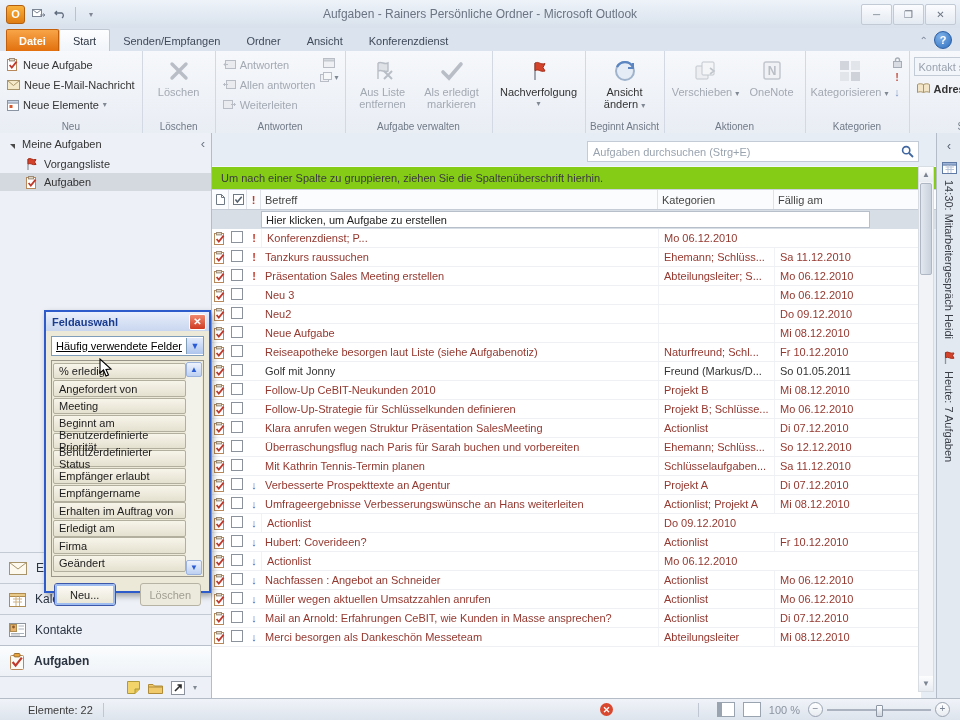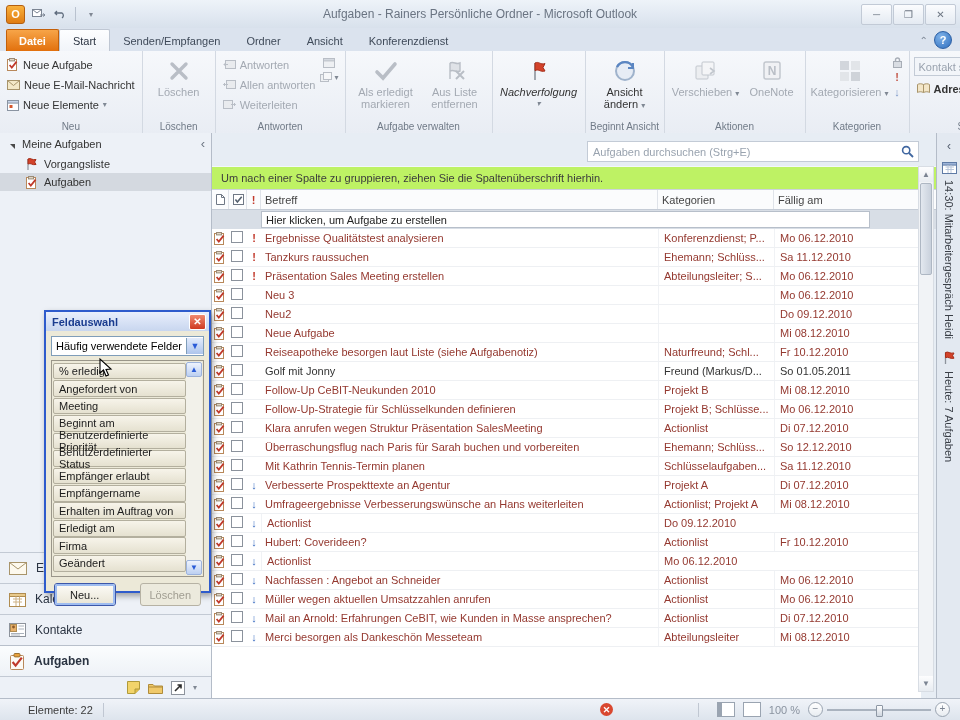--- a/index.html
+++ b/index.html
@@ -58,21 +58,21 @@
   .module.selected{background:linear-gradient(#fbfdfe,#eef2f7);border-top:1px solid #b8c0cb;font-weight:bold;}
   .mod-iconrow{position:absolute;left:0;bottom:0;width:100%;height:22px;border-top:1px solid #c3cad4;
     display:flex;align-items:center;justify-content:flex-end;gap:8px;padding-right:14px;box-sizing:border-box;}
 
   
   .content{position:absolute;left:212px;top:133px;width:724px;height:565px;background:#e7edf4;}
   .searchrow{position:relative;height:33px;}
   .searchbox{position:absolute;right:17px;top:8px;width:330px;height:19px;background:#fff;border:1px solid #c3cbd6;
     display:flex;align-items:center;}
   .searchbox .ph{flex:1;color:#99a3af;padding-left:5px;}
-  .groupby{height:22px;background:#bef264;border-top:1px solid #f4f7fa;display:flex;align-items:center;padding-left:9px;color:#3c3c3c;}
+  .groupby{height:22px;background:#84cc16;border-top:1px solid #f4f7fa;display:flex;align-items:center;padding-left:9px;color:#3c3c3c;}
   .thead{height:19px;background:#fbfcfd;border-top:1px solid #cdd3dc;border-bottom:1px solid #c5ccd6;
     display:grid;grid-template-columns:17px 18px 14px 397px 116px 132px;align-items:center;color:#444;}
   .thead .hcell{height:100%;display:flex;align-items:center;border-right:1px solid #dfe3e9;padding-left:4px;box-sizing:border-box;}
   .newrow{height:19px;background:#d8dee6;display:grid;grid-template-columns:49px 609px;align-items:center;}
   .newbox{height:15px;background:#fff;border:1px solid #b7bfca;display:flex;align-items:center;padding-left:4px;color:#222;}
   .rows{background:#fff;width:709px;}
   .trow{display:grid;grid-template-columns:17px 18px 14px 397px 116px 132px;height:18px;align-items:center;border-bottom:1px solid #eef0f3;}
   .trow .c{overflow:hidden;white-space:nowrap;}
   .trow .cs{padding-left:4px;}
   .trow .cg,.trow .cd{border-left:1px solid #f0f2f5;padding-left:5px;height:100%;display:flex;align-items:center;box-sizing:border-box;}
@@ -111,21 +111,21 @@
   .zthumb{position:absolute;left:49px;top:-4px;width:5px;height:10px;background:linear-gradient(#fdfdfe,#cfd6df);border:1px solid #8d97a4;border-radius:1px;}
 
   
   .fieldchooser{position:absolute;left:44px;top:310px;width:167px;height:283px;background:#ece9d8;
     border:2px solid #2e5bcc;box-shadow:2px 3px 6px rgba(0,0,0,.35);box-sizing:border-box;z-index:40;}
   .fc-title{height:19px;background:linear-gradient(#e9effc,#c8d6ef);display:flex;align-items:center;padding:0 3px 0 6px;}
   .fc-title-text{font-weight:bold;color:#1a3c8f;}
   .fc-close{margin-left:auto;width:15px;height:14px;background:linear-gradient(#ef8a70,#cf3a22);border:1px solid #fff;
     border-radius:2px;color:#fff;font-weight:bold;font-size:10px;display:flex;align-items:center;justify-content:center;}
   .fc-combo{margin:5px 5px 4px 5px;height:18px;background:#fff;border:1px solid #7f9db9;display:flex;align-items:center;}
-  .fc-combo .val{flex:1;padding-left:4px;color:#000;}
+  .fc-combo .val{flex:1;padding-left:4px;color:#000;text-decoration:underline;}
   .fc-combo .btn{width:16px;height:16px;background:linear-gradient(#e2ebfc,#aec5ec);border-left:1px solid #7f9db9;
     color:#2a5bd7;font-size:9px;display:flex;align-items:center;justify-content:center;}
   .fc-list{margin:0 5px;height:217px;background:#ece9d8;border:1px solid #9a968a;position:relative;box-sizing:border-box;}
   .fc-items{position:absolute;left:1px;top:1px;right:17px;bottom:1px;display:flex;flex-direction:column;}
   .fc-item{height:16.9px;margin:0.6px 0 0 0;background:linear-gradient(#f7f4ea,#e5e1d0);border:1px solid #b3af9e;
     border-radius:2px;display:flex;align-items:center;padding-left:5px;color:#1c1c1c;box-sizing:border-box;}
   .fc-scroll{position:absolute;top:1px;right:1px;bottom:1px;width:16px;background:#f2f1ea;}
   .fc-sarrow{height:15px;background:linear-gradient(#eef3fd,#bdd0f1);border:1px solid #9cb3dd;border-radius:2px;
     color:#2a5bd7;font-size:8px;display:flex;align-items:center;justify-content:center;box-sizing:border-box;}
   .fc-sarrow.b{position:absolute;bottom:0;left:0;right:0;}
@@ -261,42 +261,42 @@
               <rect x="0.5" y="2.5" width="8" height="7" fill="#eef0f3" stroke="#b9bec6"></rect>
               <rect x="3.5" y="0.5" width="8" height="7" fill="#f6f7f9" stroke="#b9bec6"></rect>
             </svg>
           <span class="caret">▾</span>
         </div>
       </div>
       <div class="rgroup-label">Antworten</div>
     </div>
 
     <div class="rgroup">
-      <div class="bigbtn dis" style="width:72px;">
-        <span class="bicon">
-          <svg width="24" height="20" viewBox="0 0 24 20">
-              <path d="M3 11 L9 17 L21 3" stroke="#b9bec6" stroke-width="3.6" fill="none" stroke-linecap="round"></path>
-            </svg>
-        </span>
-        <span>Als erledigt markieren</span>
-      </div>
       <div class="bigbtn dis" style="width:66px;">
         <span class="bicon">
           <svg width="22" height="20" viewBox="0 0 22 20">
               <path d="M6 2 V18 M6 2 C10 0 12 4 16 2 V10 C12 12 10 8 6 10" fill="#dfe2e7" stroke="#b9bec6" stroke-width="1.4"></path>
               <path d="M12 10 L20 18 M20 10 L12 18" stroke="#b9bec6" stroke-width="2"></path>
             </svg>
         </span>
         <span>Aus Liste entfernen</span>
       </div>
+      <div class="bigbtn dis" style="width:72px;">
+        <span class="bicon">
+          <svg width="24" height="20" viewBox="0 0 24 20">
+              <path d="M3 11 L9 17 L21 3" stroke="#b9bec6" stroke-width="3.6" fill="none" stroke-linecap="round"></path>
+            </svg>
+        </span>
+        <span>Als erledigt markieren</span>
+      </div>
       <div class="rgroup-label">Aufgabe verwalten</div>
     </div>
 
     <div class="rgroup">
-      <div class="bigbtn" style="width:84px;font-style:italic;">
+      <div class="bigbtn" style="width:84px;">
         <span class="bicon">
           <svg width="18" height="20" viewBox="0 0 18 20">
               <path d="M5 2 V19" stroke="#8d939c" stroke-width="1.6"></path>
               <path d="M5 2 C9 0 10 4 15 2.6 L13 6.5 L15 10 C10 11.4 9 7.6 5 9.6 Z" fill="#d3422a" stroke="#a52e1a"></path>
             </svg>
         </span>
         <span>Nachverfolgung</span>
         <span class="caret">▾</span>
       </div>
     </div>
@@ -493,21 +493,20 @@
         <div class="trow overdue">
           <span class="c" style="padding-left:2px;">
             <svg width="12" height="13" viewBox="0 0 12 13">
               <rect x="0.5" y="1.5" width="9" height="11" fill="#fff" stroke="#b8885a"></rect>
               <rect x="2.5" y="0.5" width="5" height="2.4" fill="#e0d6c6" stroke="#9a8a76"></rect>
               <path d="M2.6 7 l2.2 2.6 L9.6 3.6" stroke="#c0392b" stroke-width="1.7" fill="none"></path>
             </svg>
           </span>
           <span class="c"><span class="cb"></span></span>
           <span class="c cp high">!</span>
-          <span class="c cs">Ergebnisse Qualitätstest analysieren</span>
           <span class="c cg">Konferenzdienst; P...</span>
           <span class="c cd">Mo 06.12.2010</span>
         </div>
         <div class="trow overdue">
           <span class="c" style="padding-left:2px;">
             <svg width="12" height="13" viewBox="0 0 12 13">
               <rect x="0.5" y="1.5" width="9" height="11" fill="#fff" stroke="#b8885a"></rect>
               <rect x="2.5" y="0.5" width="5" height="2.4" fill="#e0d6c6" stroke="#9a8a76"></rect>
               <path d="M2.6 7 l2.2 2.6 L9.6 3.6" stroke="#c0392b" stroke-width="1.7" fill="none"></path>
             </svg>

